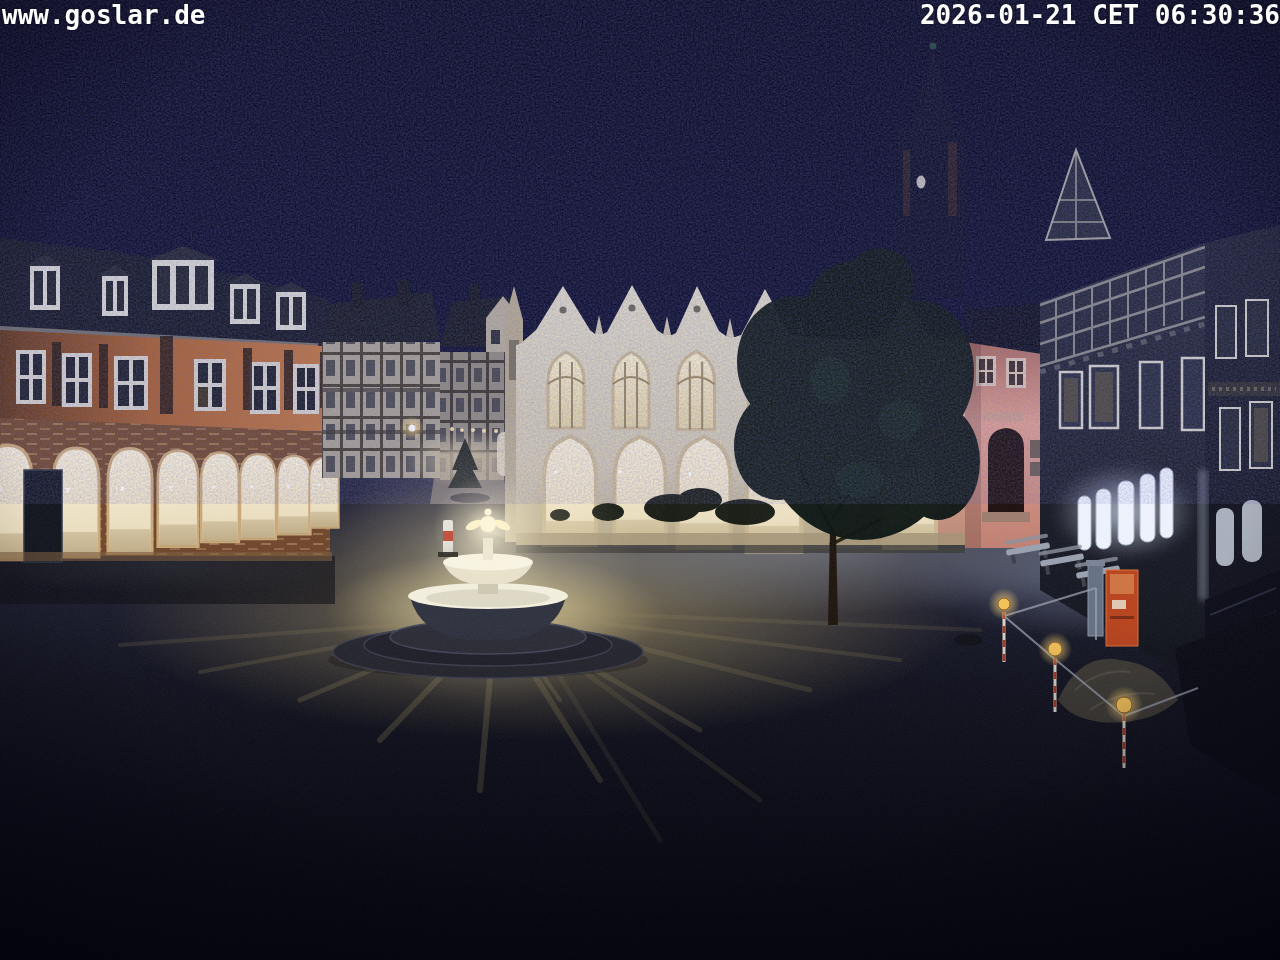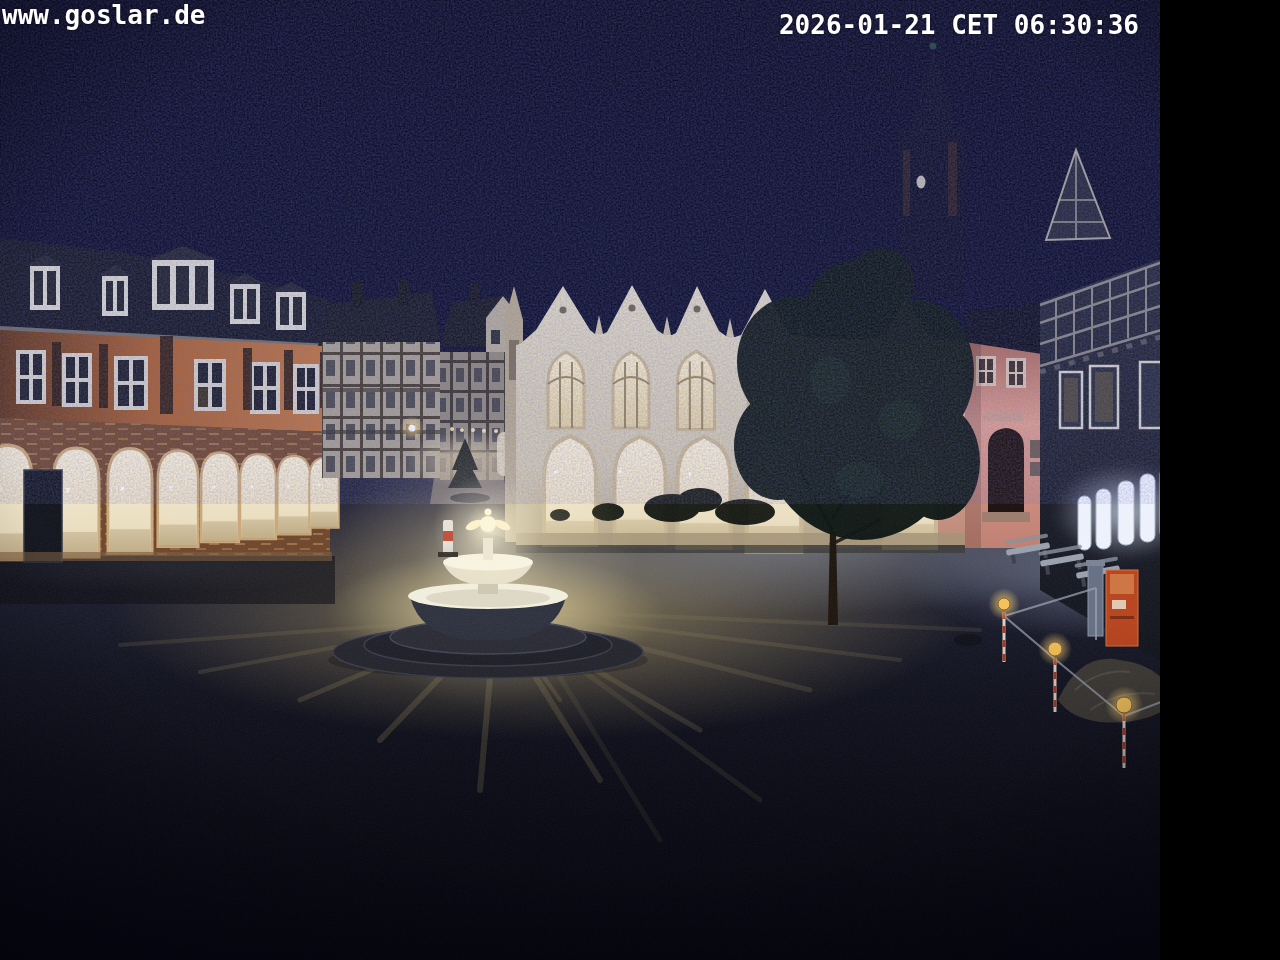--- a/index.html
+++ b/index.html
@@ -1,23 +1,23 @@
 <!DOCTYPE html>
 <html><head>
 <meta charset="utf-8">
 <style>
   html,body{margin:0;padding:0;background:#000;}
-  #stage{position:relative;width:1160px;height:960px;overflow:hidden;background:#06071a;
+  #stage{position:relative;width:1280px;height:960px;overflow:hidden;background:#06071a;
          font-family:"DejaVu Sans Mono","Liberation Mono",monospace;}
   #stage svg{position:absolute;left:0;top:0;display:block;}
   .overlay-text{position:absolute;top:1px;color:#ffffff;font-weight:bold;font-size:26px;
                 line-height:1.1;letter-spacing:0px;white-space:pre;
                 text-shadow:0 0 3px rgba(0,0,10,.65);z-index:10;}
   #site-label{left:2px;}
-  #timestamp{right:21px;margin-top:10px;}
+  #timestamp{right:0;}
 </style>
 </head>
 <body>
 
 <div id="stage">
 <svg width="1280" height="960" viewBox="0 0 1280 960">
   <defs>
     <linearGradient id="gSky" x1="0" y1="0" x2="0" y2="1">
       <stop offset="0" stop-color="#08081f"></stop>
           <stop offset="1" stop-color="#0e1030"></stop>

